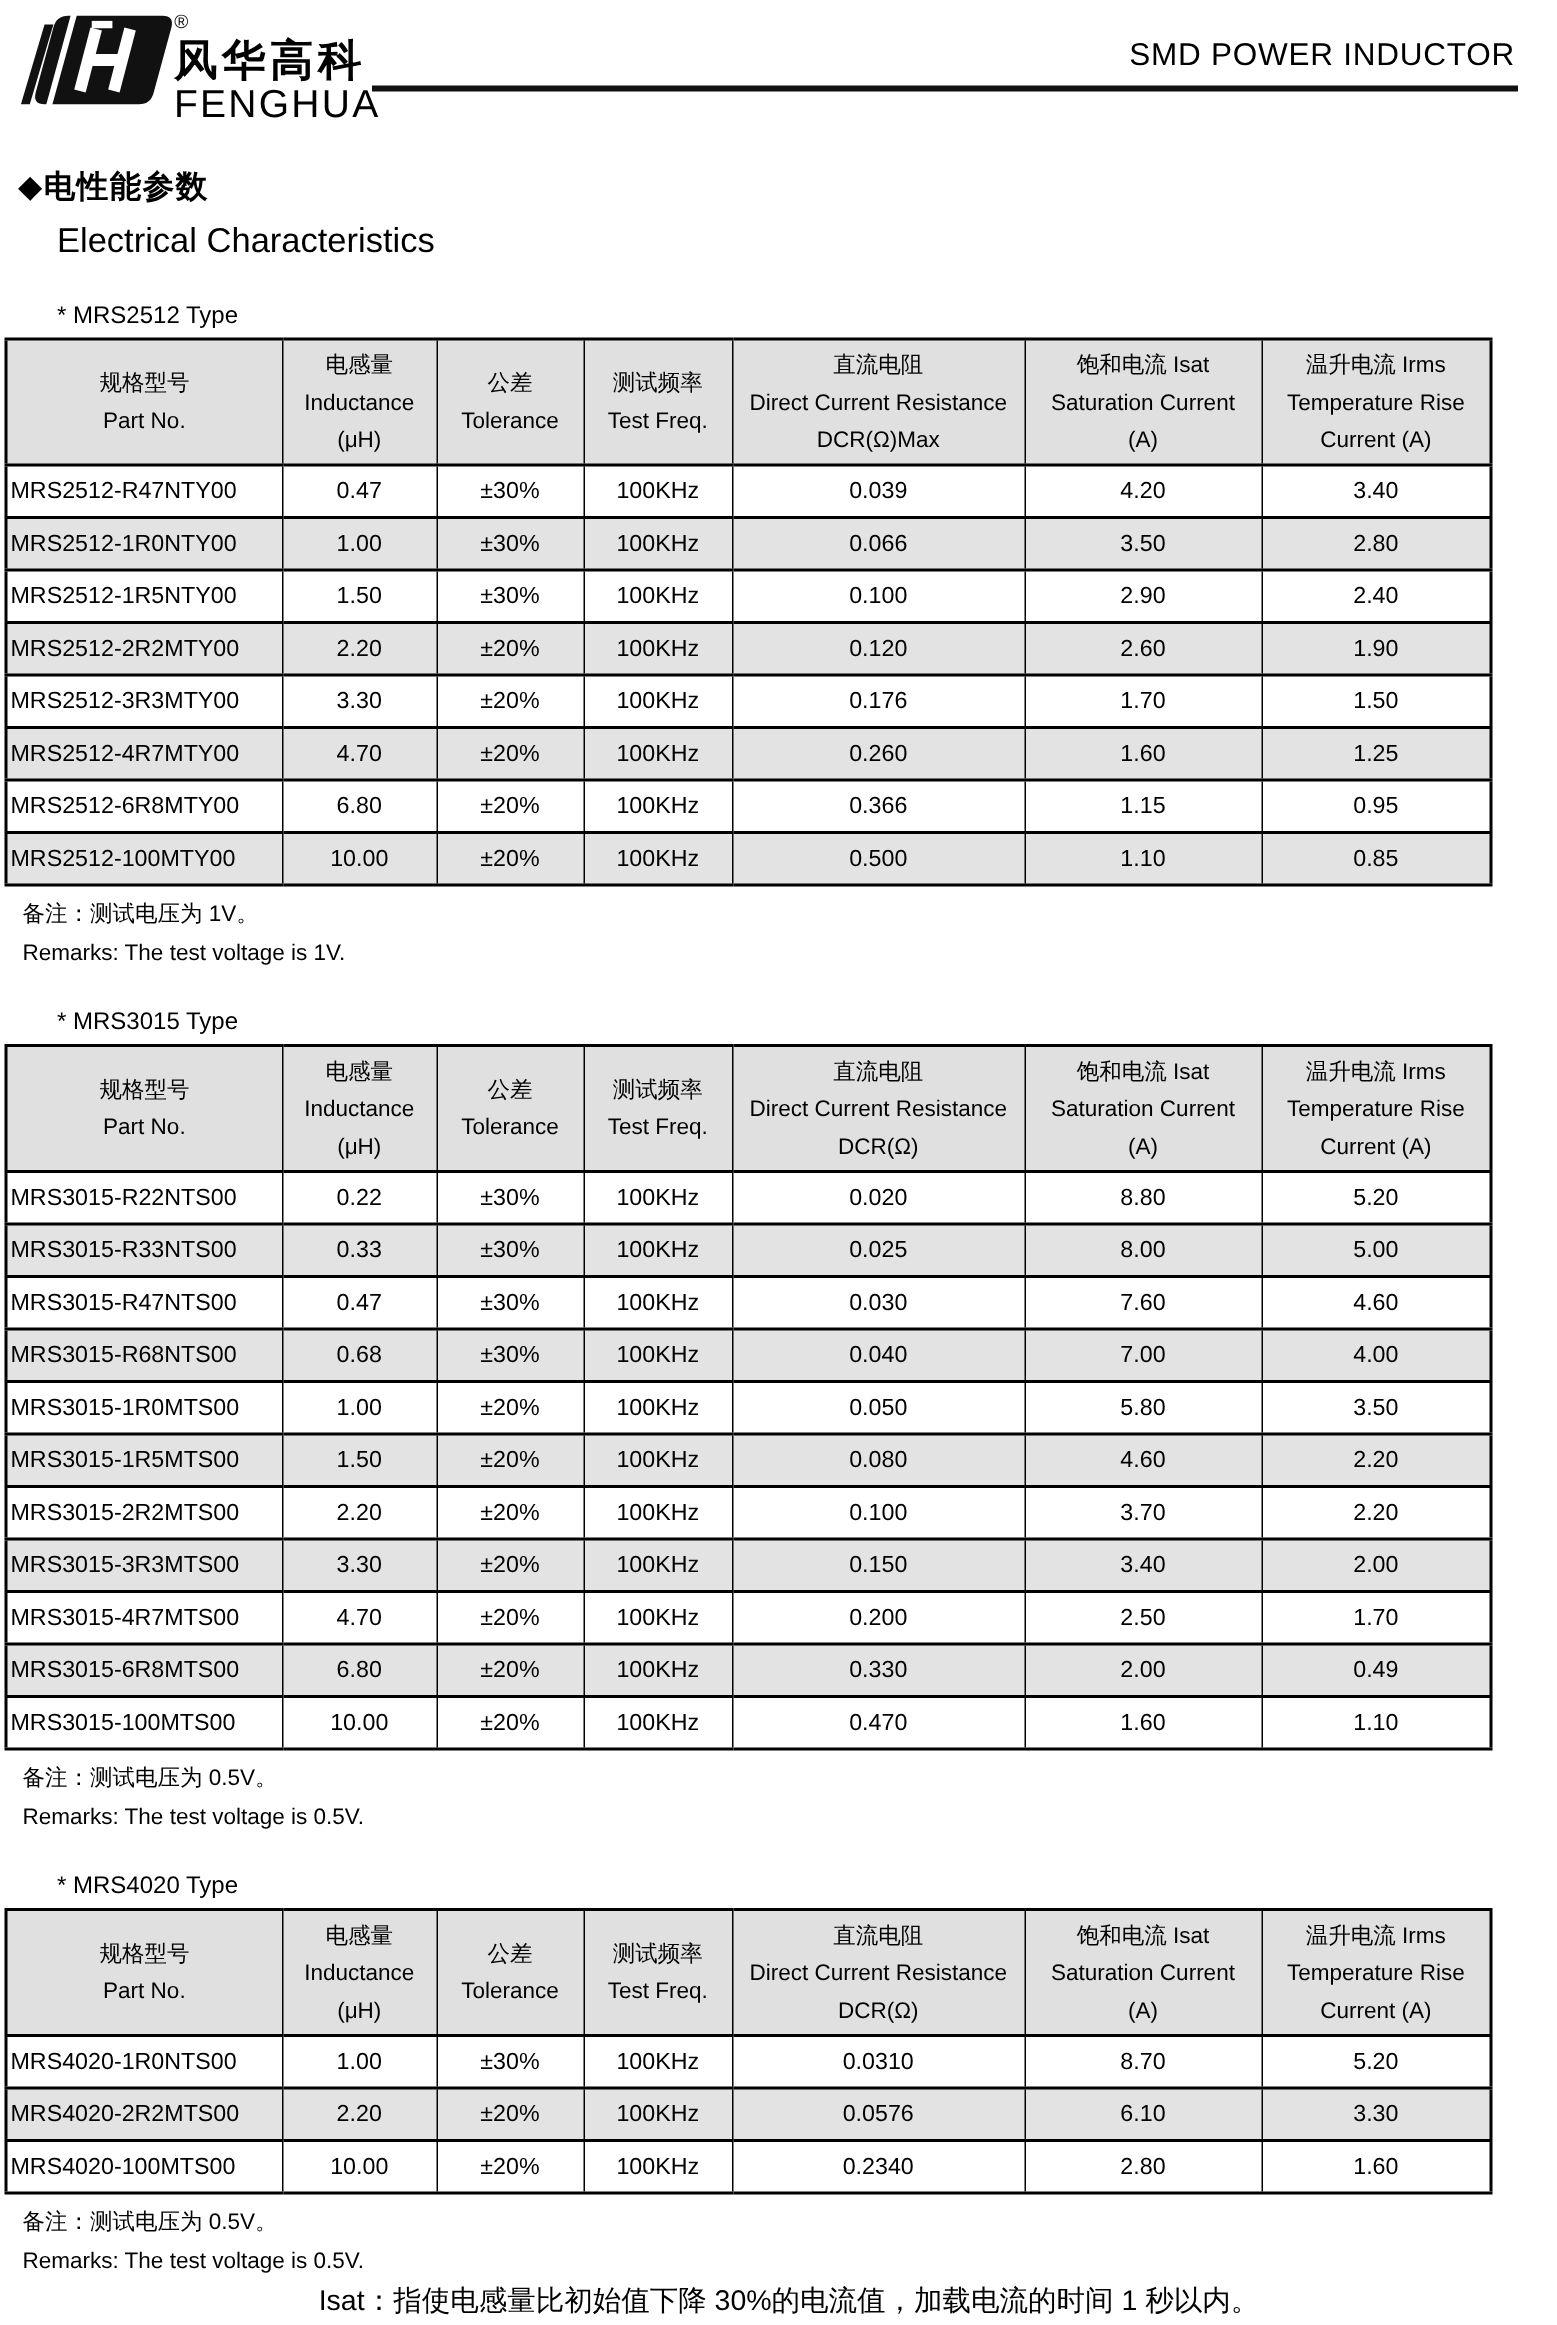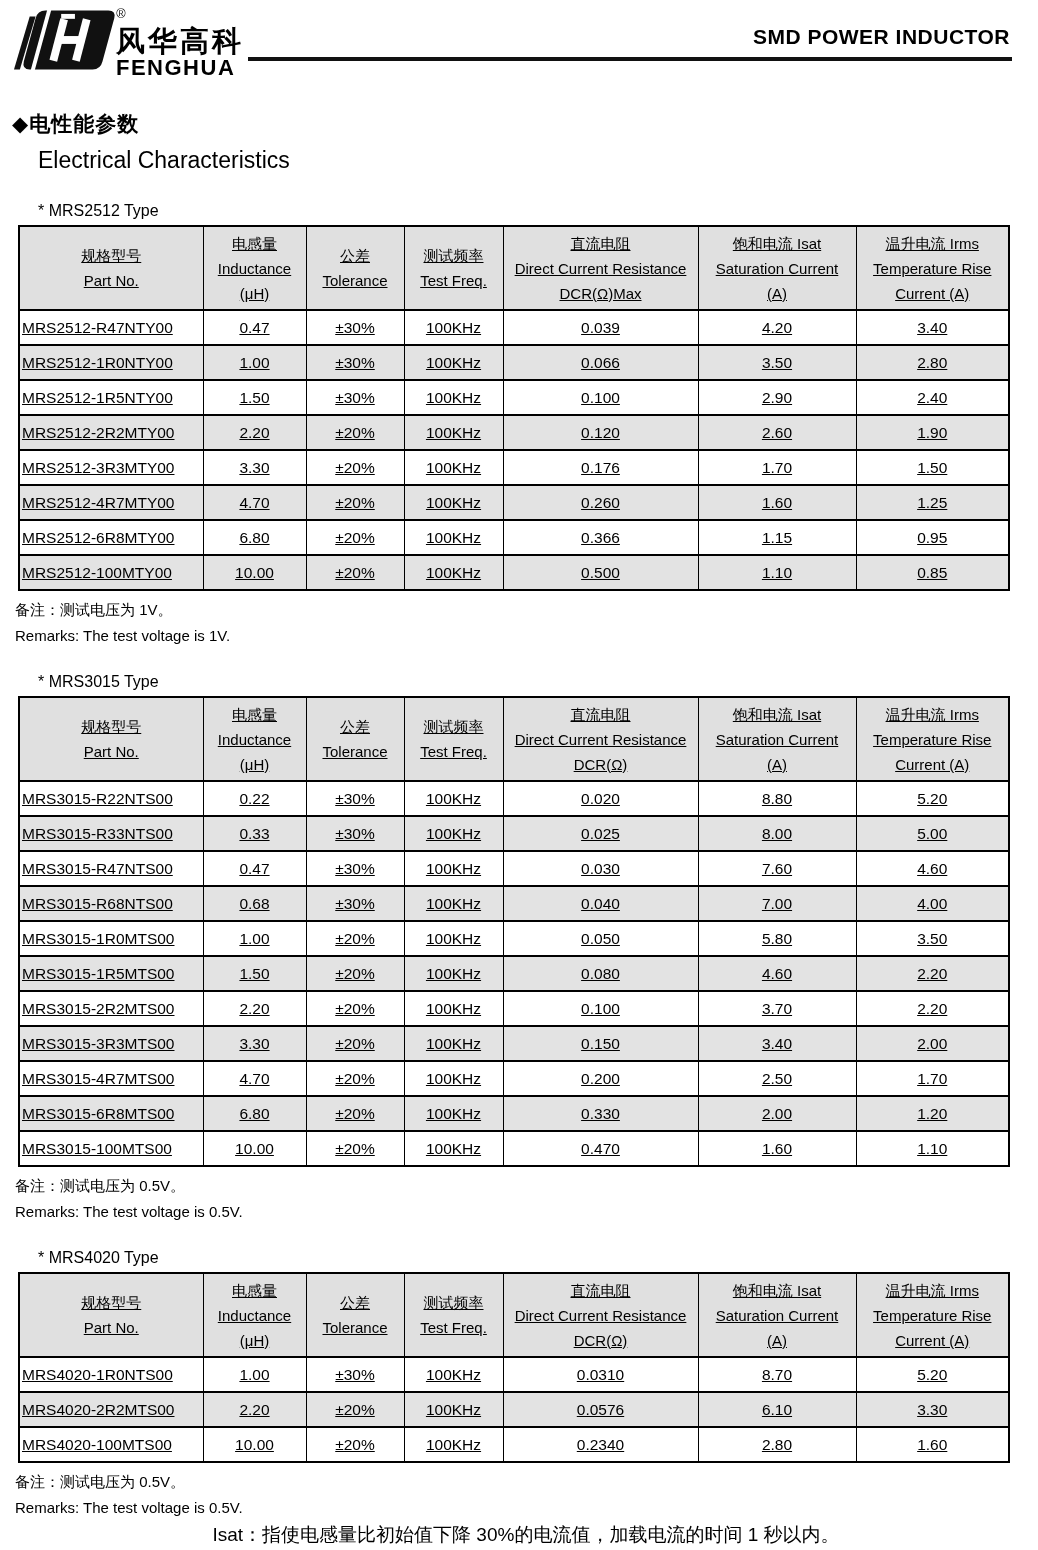--- a/index.html
+++ b/index.html
@@ -6,29 +6,29 @@
   .page {
     width:1038px; height:1550px; position:relative; overflow:hidden;
     background:#fff; color:#000;
     font-family:"Liberation Sans","DejaVu Sans",sans-serif;
   }
   
   .header { position:relative; height:80px; }
   .logo-svg { position:absolute; left:12px; top:4px; }
   .brand { position:absolute; left:116px; top:8px; line-height:1.05;margin-top:18px; }
   .brand-zh { font-size:29px; font-weight:bold; letter-spacing:3px; }
-  .brand-en { font-size:22px; font-weight:bold; letter-spacing:1.5px; }
-  .doc-title { position:absolute; right:28px; top:25px; font-size:21px; font-weight:bold; letter-spacing:0.5px; }
+  .brand-en { font-size:26px; font-weight:normal; letter-spacing:1.5px; }
+  .doc-title { position:absolute; right:28px; top:25px; font-size:21px; font-weight:normal; letter-spacing:0.5px; }
   .header-rule { position:absolute; left:248px; right:26px; top:57px; height:4px; background:#111; }
   
   .heading { margin:30px 0 0 12px; font-size:21px; font-weight:bold; letter-spacing:1px; }
   .heading-sub { margin:9px 0 0 38px; font-size:23px; }
   
   .type-label { margin:28px 16px 5px 38px; font-size:16px; }
-  table.spec { border-collapse:collapse; table-layout:fixed; margin-left:18px; width:990px;text-decoration:underline; }
+  table.spec { border-collapse:collapse; table-layout:fixed; margin-left:3px; width:990px; }
   table.spec { border:2px solid #000; }
   .spec th, .spec td { border:1px solid #000; border-top-width:2px; border-bottom-width:2px; padding:0; }
   .spec thead th { background:#e0e0e0; height:82px; font-weight:normal; vertical-align:middle; }
   .hwrap { display:flex; flex-direction:column; justify-content:center; height:82px; }
   .hline { display:block; font-size:15px; line-height:25px; text-align:center; }
   .spec tbody td { height:33px; text-align:center; font-size:15.5px; vertical-align:middle; }
   .spec tbody td.part { text-align:left; padding-left:2px; }
   .spec tbody tr.alt td { background:#e3e3e3; }
   
   .remark { margin:9px 0 0 15px; font-size:15px; line-height:19px; }
@@ -345,21 +345,21 @@
             <td>2.50</td>
             <td>1.70</td>
           </tr>
           <tr class="alt">
             <td class="part">MRS3015-6R8MTS00</td>
             <td>6.80</td>
             <td>±20%</td>
             <td>100KHz</td>
             <td>0.330</td>
             <td>2.00</td>
-            <td>1.20</td>
+            <td>0.49</td>
           </tr>
           <tr>
             <td class="part">MRS3015-100MTS00</td>
             <td>10.00</td>
             <td>±20%</td>
             <td>100KHz</td>
             <td>0.470</td>
             <td>1.60</td>
             <td>1.10</td>
           </tr>

